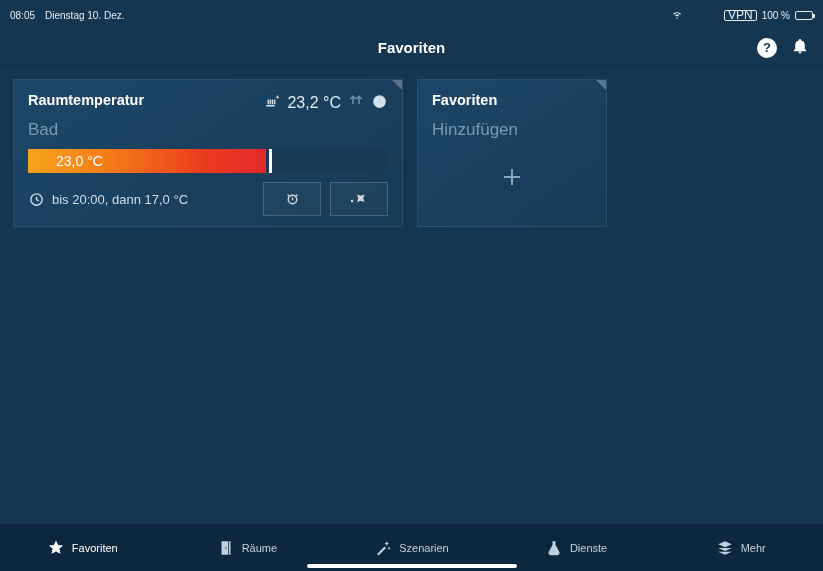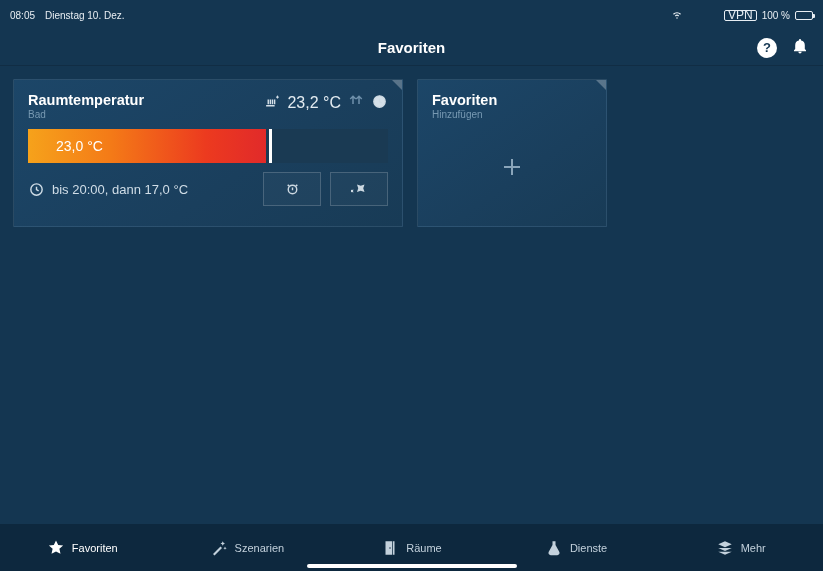--- a/index.html
+++ b/index.html
@@ -23,21 +23,21 @@
 
   
   .content { padding:13px; display:flex; gap:14px; }
   .card { background: linear-gradient(145deg,#1c4668 0%,#1a3f5d 60%,#183b56 100%); border:1px solid rgba(255,255,255,.08); border-radius:1px; position:relative; }
   .card::after{ content:""; position:absolute; top:0; right:0; width:0; height:0; border-left:10px solid transparent; border-top:10px solid rgba(255,255,255,.28);}
   .temp-card { width:390px; height:148px; padding:12px 14px 10px; display:flex; flex-direction:column; gap:9px;}
   .add-card  { width:190px; height:148px; padding:12px 14px; display:flex; flex-direction:column; }
 
   .card-head { display:flex; justify-content:space-between; align-items:flex-start; }
   .card-title { font-size:14.5px; font-weight:600; }
-  .card-sub   { font-size:10px; color:#7799b2; margin-top:1px;}
+  .card-sub   { font-size:17px; color:#7799b2; margin-top:12px;}
   .card-status{ display:flex; align-items:center; gap:6px; color:#e3ebf1; font-size:16px;}
   .card-status .ico svg{ width:17px; height:17px; fill:#d5e0e9; }
   .card-status .arrows svg{ width:18px; height:18px; fill:#6f90ab; }
 
   .temp-bar { height:34px; background:#1a3a53; display:flex; align-items:center; position:relative; }
   .temp-bar-fill { position:absolute; left:0; top:0; bottom:0; width:66%; background:linear-gradient(90deg,#f6a21b 0%,#f47a17 35%,#ec3a1f 75%,#e12a2a 100%); }
   .temp-bar-mark { position:absolute; top:0; bottom:0; width:3px; background:#fff; left:67%; }
   .temp-bar-label{ position:relative; z-index:2; padding-left:28px; font-size:14px; color:#fff;}
 
   .schedule-row { display:flex; align-items:center; justify-content:space-between; }
@@ -164,29 +164,29 @@
 
 <div class="bottom-nav">
   <div class="nav-item active">
     <svg viewBox="0 0 24 24">
         <path d="M12 2l2.9 6 6.6.6-5 4.5 1.5 6.4L12 16.8 6 19.5l1.5-6.4-5-4.5 6.6-.6z"></path>
       </svg>
     <span>Favoriten</span>
   </div>
   <div class="nav-item">
     <svg viewBox="0 0 24 24">
+        <path d="M6 3h9v18H6zM16 3h2v18h-2zM12 11a1 1 0 100 2 1 1 0 000-2z"></path>
+      </svg>
+    <span>Räume</span>
+  </div>
+  <div class="nav-item">
+    <svg viewBox="0 0 24 24">
         <path d="M4 20l10-10 2 2L6 22zM17 3l1 2 2 1-2 1-1 2-1-2-2-1 2-1zM20 10l.7 1.5 1.5.7-1.5.7-.7 1.5-.7-1.5-1.5-.7 1.5-.7z"></path>
       </svg>
     <span>Szenarien</span>
-  </div>
-  <div class="nav-item">
-    <svg viewBox="0 0 24 24">
-        <path d="M6 3h9v18H6zM16 3h2v18h-2zM12 11a1 1 0 100 2 1 1 0 000-2z"></path>
-      </svg>
-    <span>Räume</span>
   </div>
   <div class="nav-item">
     <svg viewBox="0 0 24 24">
         <path d="M10 3h4v5l5 9a3 3 0 01-2.6 4.5H7.6A3 3 0 015 17l5-9zM9 14h6"></path>
       </svg>
     <span>Dienste</span>
   </div>
   <div class="nav-item">
     <svg viewBox="0 0 24 24">
         <path d="M12 3l9 4-9 4-9-4zM3 12l9 4 9-4M3 17l9 4 9-4"></path>

